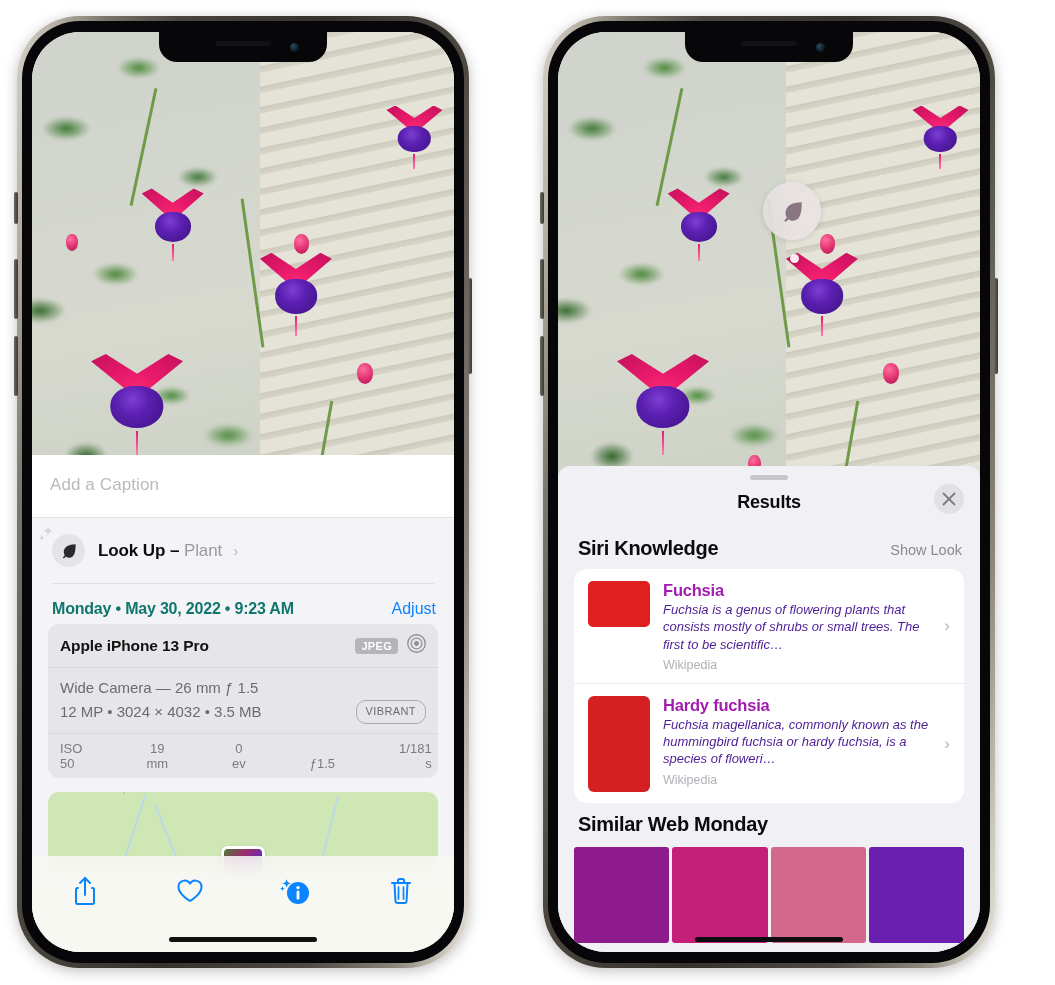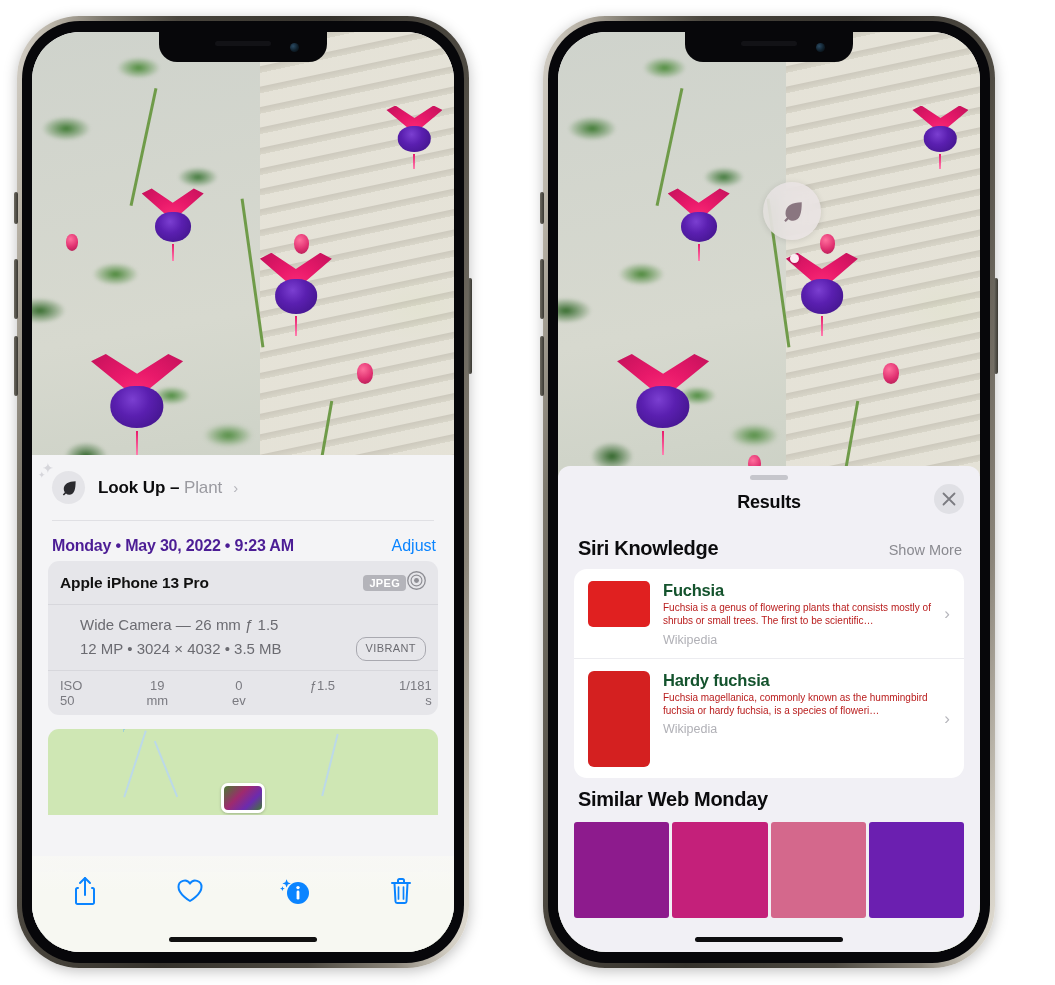--- a/index.html
+++ b/index.html
@@ -168,50 +168,50 @@
   .sparkle.s2 { left: 6px; top: 16px; font-size: 9px; }
   .lookup-text { font-size: 17px; font-weight: 700; color: #0b0b0d; letter-spacing: -.1px; }
   .lookup-text .sub { font-weight: 400; color: #9a9aa0; text-align: right; }
   .chev-sm { color: #b4b4ba; font-size: 15px; margin-left: -2px; }
   .hr { height: 1px; background: #e0e0e4; margin: 0 20px; }
 
   .datetime-row {
     display: flex; align-items: baseline; justify-content: space-between;
     padding: 16px 18px 2px 20px;
   }
-  .datetime { font-size: 16px; font-weight: 700; color: #4c1d95; letter-spacing: -.2px; }
+  .datetime { font-size: 16px; font-weight: 700; color: #0f766e; letter-spacing: -.2px; }
   .adjust { font-size: 16px; color: #0a84ff; }
   .filename-row {
     display: flex; align-items: center; gap: 10px;
     padding: 6px 18px 12px 20px;
   }
   .filename { font-size: 16px; color: #5b5b60; }
 
   .exif-card {
     margin: 4px 16px 0 16px;
     background: #e6e6ea; border-radius: 11px; overflow: hidden;
   }
   .exif-head {
     display: flex; align-items: center; justify-content: space-between;
     padding: 9px 11px 9px 12px; border-bottom: 1px solid #d7d7dc;
   }
   .exif-model { font-size: 15.5px; font-weight: 700; color: #111; letter-spacing: -.1px; }
-  .exif-head-right { display: flex; align-items: center; }
+  .exif-head-right { display: flex; align-items: center; gap: 8px; }
   .jpeg-badge {
     background: #b4b4ba; color: #fff; font-size: 11px; font-weight: 700;
     padding: 2px 6px; border-radius: 4px; letter-spacing: .3px;
   }
   .exif-body { padding: 8px 12px 9px 12px; border-bottom: 1px solid #d7d7dc; }
-  .exif-line { font-size: 15px; color: #6b6b71; line-height: 1.6; margin-left: 20px; }
+  .exif-line { font-size: 15px; color: #6b6b71; line-height: 1.6; }
   .exif-line2 { display: flex; align-items: center; justify-content: space-between; }
   .vibrant-pill {
     border: 1px solid #a9a9b0; color: #6b6b71; font-size: 11px;
     padding: 2px 9px; border-radius: 10px; letter-spacing: .4px;
   }
-  .exif-strip { display: flex; align-items: flex-start; padding: 7px 12px; gap: 32px; }
+  .exif-strip { display: flex; align-items: flex-end; padding: 7px 12px; gap: 32px; }
   .exif-cell {
     flex: 1; text-align: center; font-size: 13px; color: #7a7a80;
   }
   .exif-cell:first-child { text-align: left; }
   .exif-cell:last-child { text-align: right; }
   .exif-div { width: 1px; height: 13px; background: #c9c9d0; }
 
   .map-thumb {
     margin: 14px 16px 0 16px; height: 86px; border-radius: 11px 11px 0 0;
     background:
@@ -295,22 +295,22 @@
     background:
       radial-gradient(ellipse 5px 13px at 30% 40%, #d42020 0 100%),
       radial-gradient(ellipse 5px 13px at 42% 45%, #c81c1c 0 100%),
       radial-gradient(ellipse 14px 7px at 24% 16%, #4e7a34 0 100%),
       radial-gradient(ellipse 16px 8px at 66% 20%, #58823a 0 100%),
       radial-gradient(ellipse 14px 7px at 52% 70%, #5a8a3c 0 100%),
       radial-gradient(ellipse 5px 9px at 36% 88%, #a98a4e 0 100%),
       linear-gradient(180deg,#efefec,#e6e6e2);
   }
   .kn-body { flex: 1; min-width: 0; }
-  .kn-title { font-size: 16.5px; font-weight: 700; color: #14532d; letter-spacing: -.2px; margin-bottom: 1px; }
-  .kn-desc { font-size: 10px; color: #b91c1c; line-height: 1.33; }
+  .kn-title { font-size: 16.5px; font-weight: 700; color: #a21caf; letter-spacing: -.2px; margin-bottom: 1px; }
+  .kn-desc { font-size: 13px; color: #4c1d95; line-height: 1.33; font-style: italic; }
   .kn-src { font-size: 12.5px; color: #b0b0b6; margin-top: 5px; }
   .kn-chev { align-self: center; color: #b6b6bc; font-size: 17px; padding-right: 2px; }
 
   .simgrid { display: flex; gap: 3px; padding: 0 16px; margin-top: 2px; }
   .sim-tile { flex: 1; height: 96px; border-radius: 3px; }
   .sim1 {
     background:
       radial-gradient(ellipse 13px 12px at 44% 62%, #8d1b8d 0 100%),
       radial-gradient(ellipse 15px 8px at 44% 46%, #f0a8c8 0 100%),
       radial-gradient(ellipse 10px 7px at 30% 20%, #b8c46a 0 100%),
@@ -421,20 +421,23 @@
           <div class="bud" style="left:24%;top:62%;width:14px;height:19px;"></div>
           <div class="bud" style="left:45%;top:46%;width:13px;height:18px;"></div>
           <div class="bud" style="left:62%;top:22%;width:15px;height:20px;"></div>
           <div class="bud" style="left:77%;top:36%;width:16px;height:21px;"></div>
           <div class="bud" style="left:88%;top:50%;width:14px;height:19px;"></div>
           <div class="bud" style="left:8%;top:22%;width:12px;height:17px;"></div>
         </div>
 
         <div class="info-sheet">
 
+          <div class="caption-area">
+            <div class="caption-input">Add a Caption</div>
+          </div>
 
           <div class="lookup-row">
             <span class="sparkle">✦</span>
             <span class="sparkle s2">✦</span>
             <div class="leaf-badge">
               <svg width="19" height="19" viewBox="0 0 24 24" aria-hidden="true">
                 <path d="M21 4c-9 0-15 3.6-15 10 0 1.6.5 3 1.4 4.1l-2.6 2.6 1.4 1.4 2.6-2.6C10 20.5 11.4 21 13 21c6.4 0 8-7 8-17z" fill="#2a2a2e"></path>
               </svg>
             </div>
             <div class="lookup-text">
@@ -612,21 +615,21 @@
             <div class="results-title">Results</div>
             <div class="close-btn">
               <svg width="14" height="14" viewBox="0 0 14 14" aria-hidden="true">
                 <path d="M1.5 1.5l11 11M12.5 1.5l-11 11" stroke="#7b7b81" stroke-width="1.8" stroke-linecap="round"></path>
               </svg>
             </div>
           </div>
 
           <div class="section-head">
             <div class="section-title">Siri Knowledge</div>
-            <div class="show-more">Show More</div>
+            <div class="show-more">Show Look</div>
           </div>
 
           <div class="kn-card">
             <div class="kn-row">
               <div class="kn-thumb t1"></div>
               <div class="kn-body">
                 <div class="kn-title">Fuchsia</div>
                 <div class="kn-desc">Fuchsia is a genus of flowering plants that consists mostly of shrubs or small trees. The first to be scientific…</div>
                 <div class="kn-src">Wikipedia</div>
               </div>

